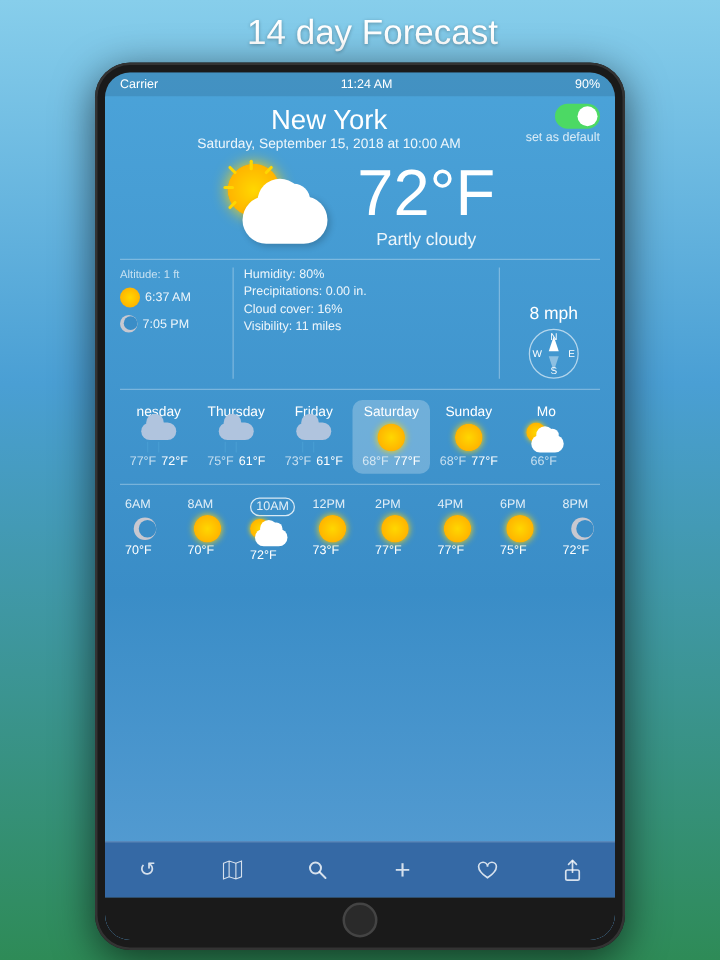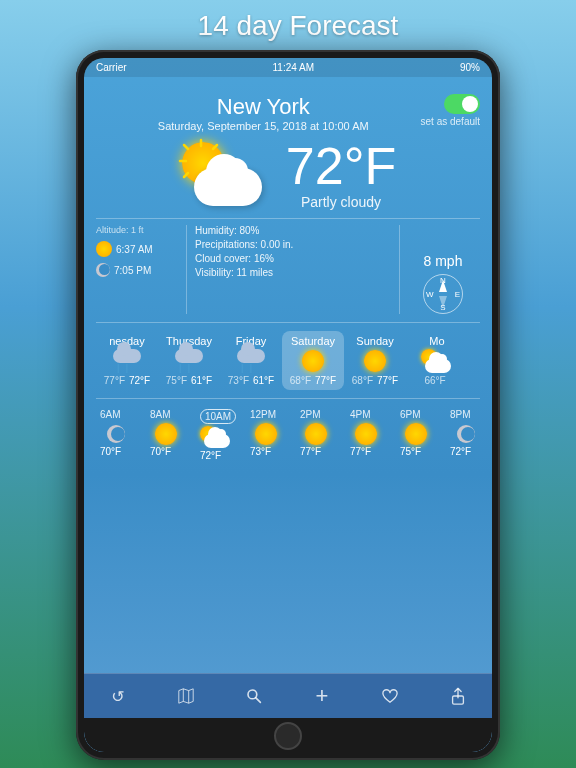--- a/index.html
+++ b/index.html
@@ -62,21 +62,21 @@
       display: flex;
       flex-direction: column;
       padding: 0 12px;
       overflow: hidden;
     }
 
     .city-row {
       display: flex;
       justify-content: space-between;
       align-items: flex-start;
-      padding-top: 17px;
+      padding-top: 6px;
     }
 
     .city-info { text-align: center; flex: 1; }
     .city-name {
       font-size: 22px;
       font-weight: 500;
       color: white;
     }
     .city-date {
       font-size: 11px;

